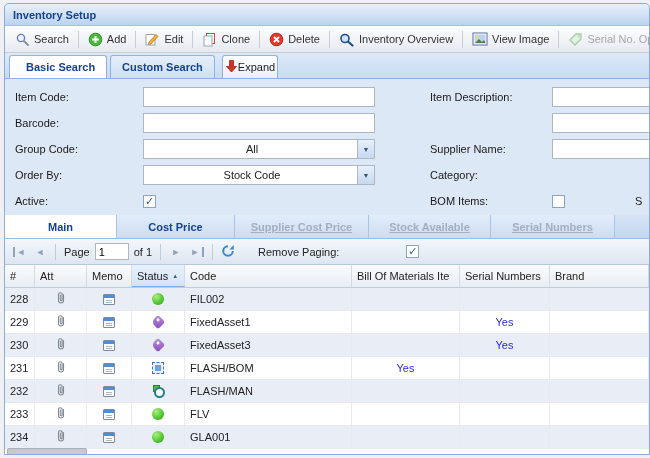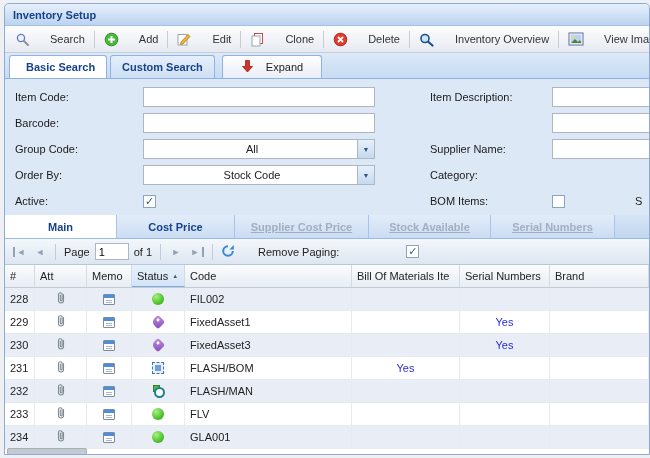--- a/index.html
+++ b/index.html
@@ -6,32 +6,32 @@
   html,body{width:650px;height:458px;overflow:hidden;background:#eef0f3;
     font-family:"Liberation Sans","DejaVu Sans",sans-serif;font-size:11px;color:#222;}
   .window{position:absolute;left:4px;top:3px;width:646px;height:452px;
     border:1px solid #8dabd6;border-radius:5px 5px 0 0;background:#dce8f5;overflow:hidden;}
   
   .titlebar{height:22px;background:linear-gradient(#e7f0fc,#bcd3ee);border-bottom:1px solid #a3c0e8;
     display:flex;align-items:center;padding:0 8px;font-weight:bold;color:#15428b;border-radius:4px 4px 0 0;}
   
   .toolbar{height:27px;background:linear-gradient(#fdfdfd,#e6eaf1);border-bottom:1px solid #c9ccd3;
     display:flex;align-items:center;padding:0 4px;white-space:nowrap;overflow:hidden;}
-  .tbtn{display:flex;align-items:center;gap:20px;padding:3px 6px;border-radius:3px;color:#333;cursor:pointer;flex:0 0 auto;}
+  .tbtn{display:flex;align-items:center;gap:4px;padding:3px 6px;border-radius:3px;color:#333;cursor:pointer;flex:0 0 auto;}
   .tbtn.disabled{color:#a7a7a7;}
   .tbtn.disabled svg{opacity:.45;}
   .ticon{display:flex;align-items:center;}
   .tsep{width:1px;height:17px;background:#c9ccd3;margin:0 3px;flex:0 0 auto;}
   
   .tabstrip{height:26px;background:linear-gradient(#dce9f9,#c8dbf1);border-bottom:1px solid #8db2e3;
     display:flex;align-items:flex-end;padding:3px 4px 0;gap:3px;}
   .stab{height:23px;display:flex;align-items:center;padding:0 11px;border:1px solid #8db2e3;border-bottom:none;
     border-radius:3px 3px 0 0;background:linear-gradient(#e6effb,#cddff3);color:#15428b;font-weight:bold;cursor:pointer;}
   .stab.active{background:#fff;padding-left:16px;}
-  .expand-btn{height:23px;display:flex;align-items:center;gap:12px;padding:0 18px;margin-left:4px;
+  .expand-btn{height:23px;display:flex;align-items:center;gap:0;padding:0 2px;margin-left:4px;
     border:1px solid #8db2e3;border-bottom:none;border-radius:3px 3px 0 0;
     background:linear-gradient(#fdfdfd,#e9eff8);color:#222;cursor:pointer;}
   
   .form{padding:5px 0 3px 10px;height:136px;background:#dce8f5;}
   .frow{position:relative;display:flex;align-items:center;height:26px;}
   .lbl{color:#1a1a1a;}
   .lbl.l{width:128px;flex:0 0 auto;}
   .lbl.r{position:absolute;left:415px;width:125px;}
   .txt,.combo{height:20px;border:1px solid #aeb6c2;background:#fff;font-family:inherit;font-size:11px;padding:0 4px;color:#222;}
   .w232{width:232px;}

